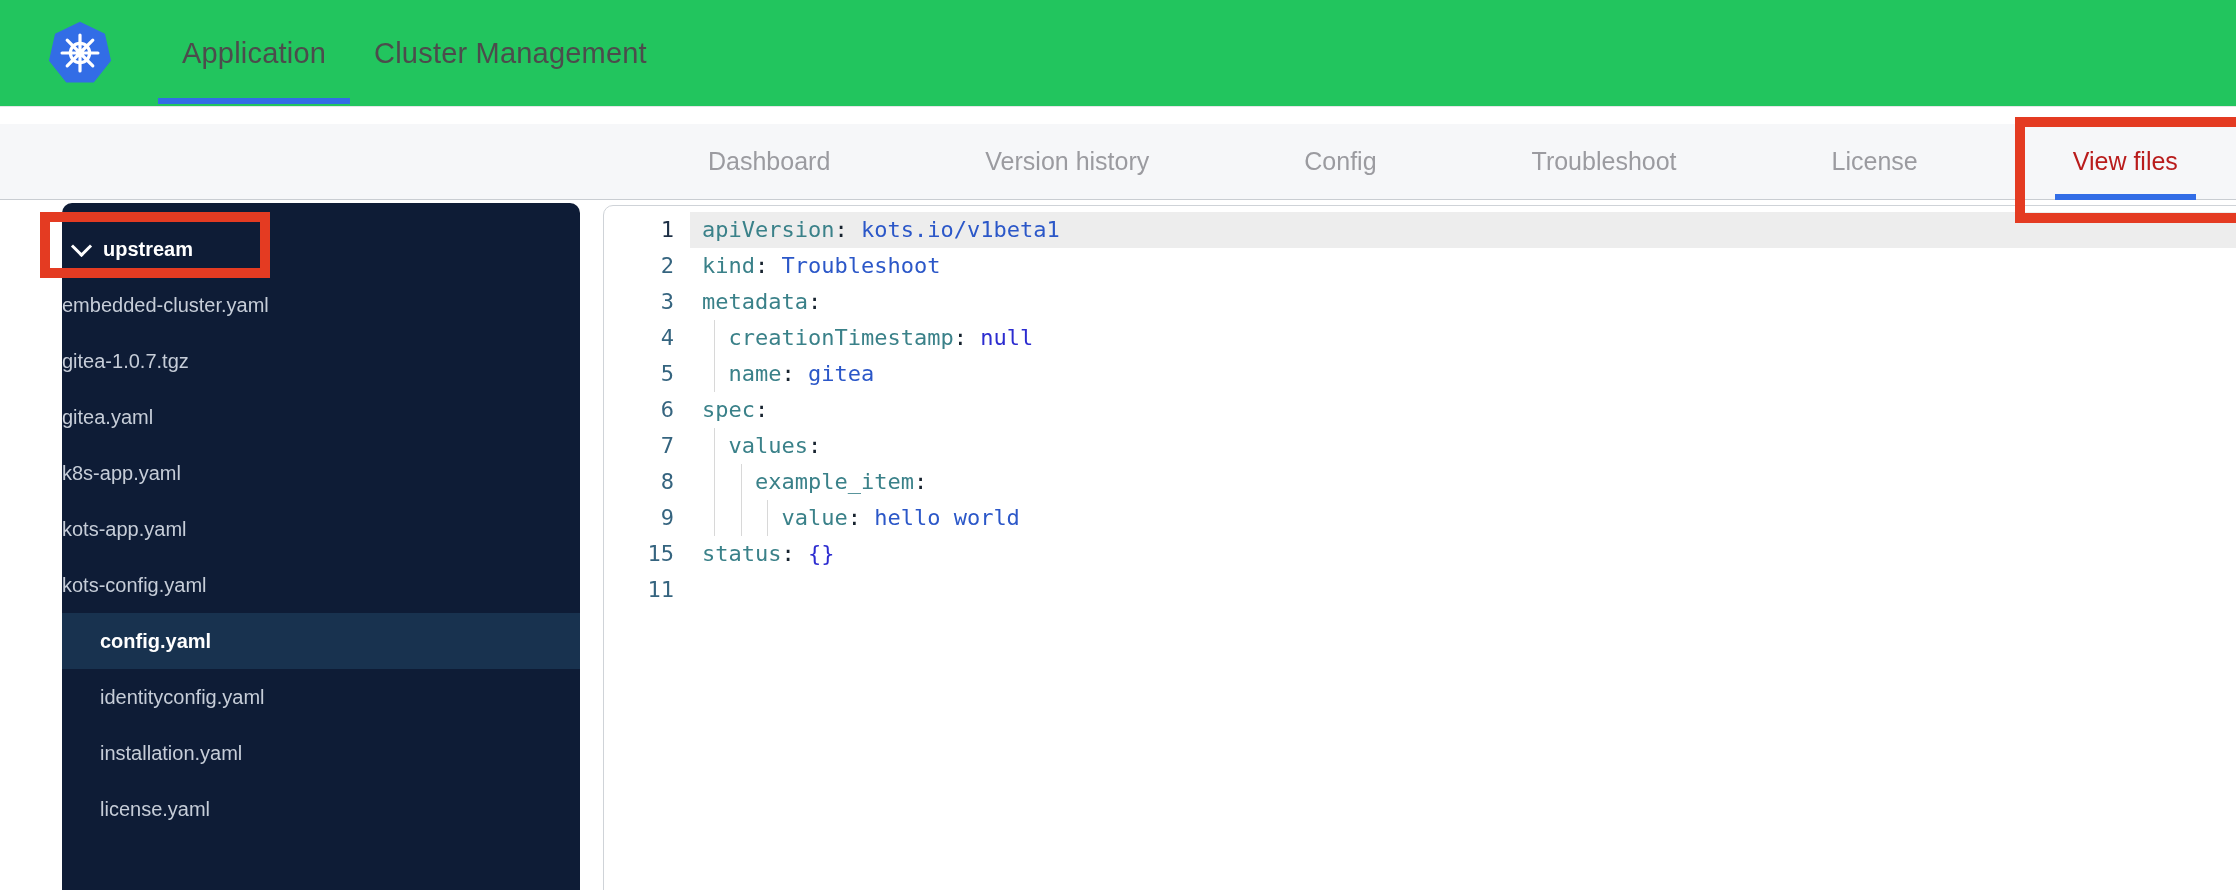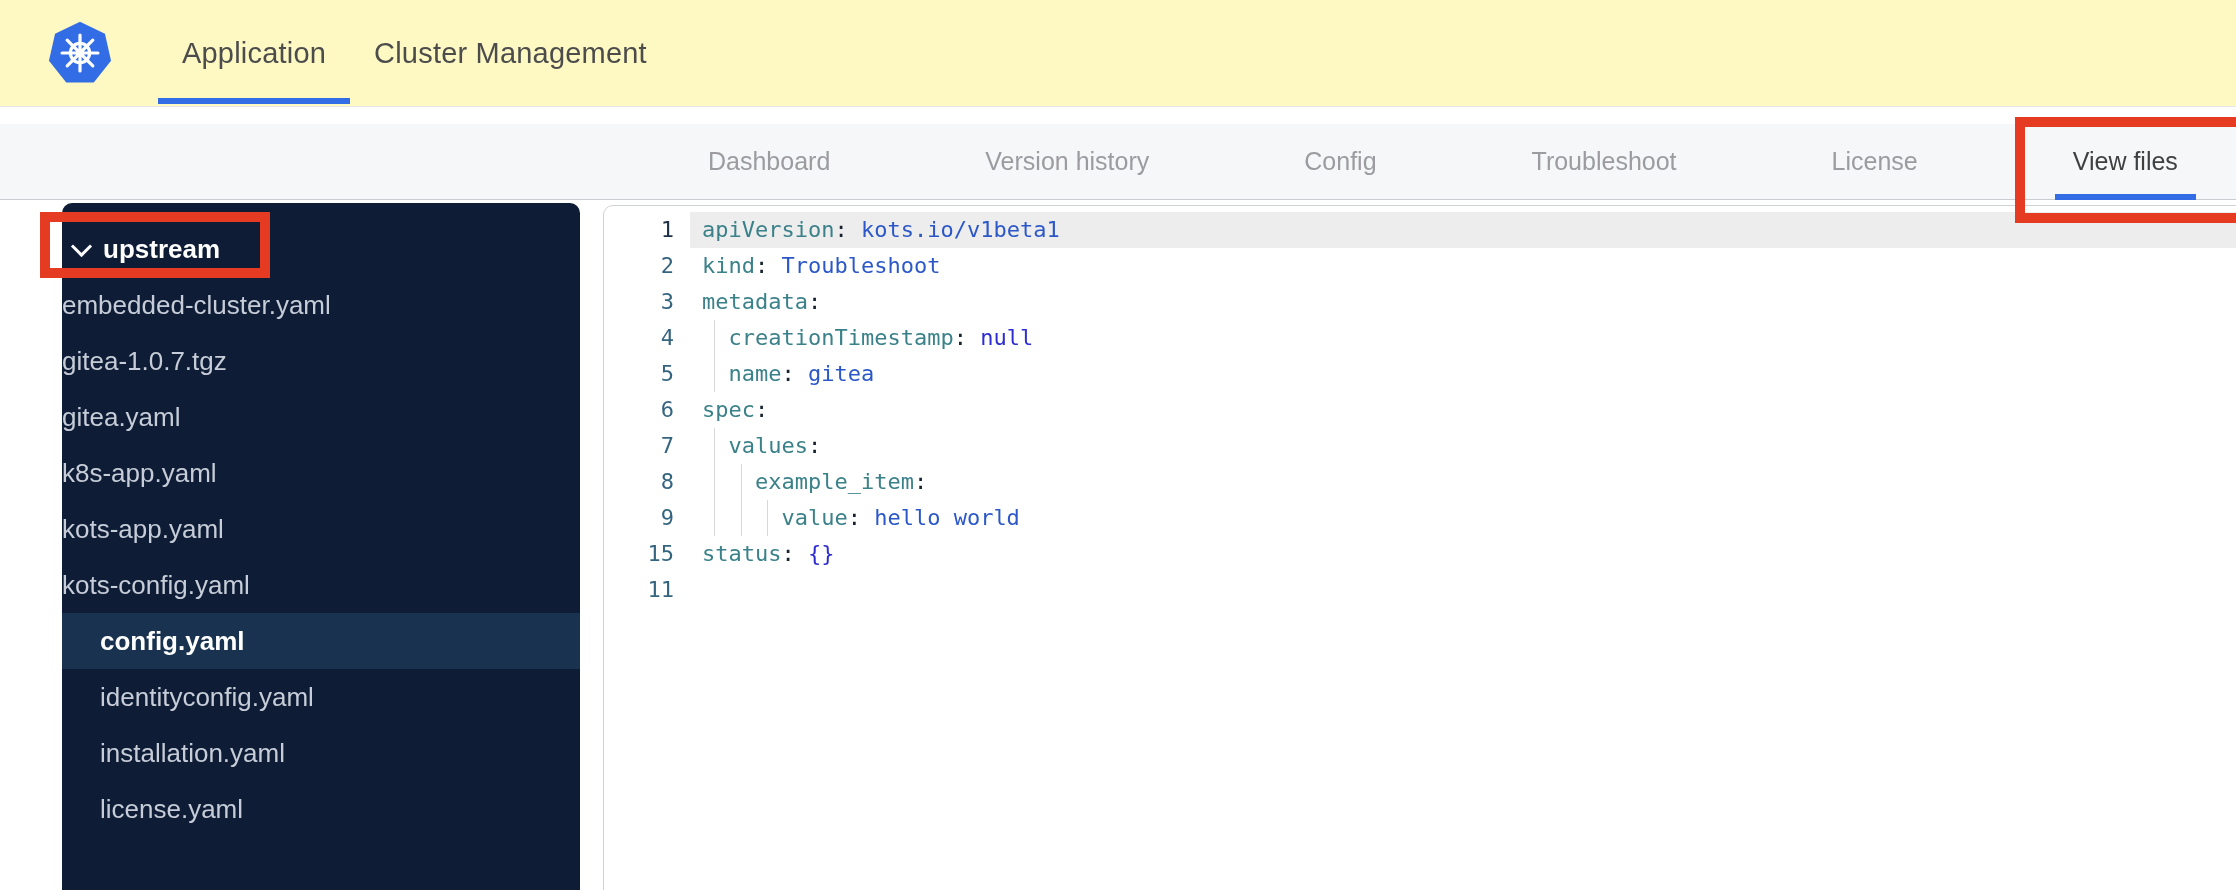--- a/index.html
+++ b/index.html
@@ -1,46 +1,46 @@
 <!DOCTYPE html>
 <html><head>
 <meta charset="utf-8">
 <style>
   html,body{margin:0;padding:0;background:#ffffff;}
   #stage{position:relative;width:2236px;height:890px;overflow:hidden;background:#fff;
          font-family:"Liberation Sans","DejaVu Sans",sans-serif;}
 
   
-  .topnav{position:absolute;left:0;top:0;right:0;height:107px;background:#fef9c3;
+  .topnav{position:absolute;left:0;top:0;right:0;height:107px;background:#22c55e;
           border-bottom:1px solid #e4e6e8;display:flex;align-items:center;box-sizing:border-box;}
   .logo-wrap{margin-left:48px;width:64px;height:64px;flex:none;display:flex;align-items:center;justify-content:center;}
   .toptabs{display:flex;height:100%;margin-left:46px;}
   .top-tab{position:relative;display:flex;align-items:center;padding:0 24px;font-size:29px;
            color:#4c4c4c;cursor:pointer;letter-spacing:.2px;}
   .top-tab .tab-underline{position:absolute;left:0;right:0;bottom:2px;height:6px;background:#326de6;}
 
   
   .subnav{position:absolute;left:0;top:124px;right:0;height:76px;background:#f6f7f9;
           border-bottom:1px solid #c9cdd2;display:flex;align-items:stretch;
           padding-left:690px;box-sizing:border-box;gap:119px;}
   .sub-tab{position:relative;display:flex;align-items:center;padding:0 18px;font-size:25px;
            color:#9b9ba0;cursor:pointer;white-space:nowrap;}
-  .sub-tab.active{color:#404040;}
+  .sub-tab.active{color:#b91c1c;}
   .sub-tab.active .sub-underline{position:absolute;left:0;right:0;bottom:-1px;height:6px;background:#326de6;}
 
   
   .anno{position:absolute;border:10px solid #e43b22;box-sizing:border-box;pointer-events:none;z-index:30;}
   .anno-viewfiles{left:-40px;top:-7px;width:270px;height:106px;}
   .anno-upstream{left:-22px;top:-9px;width:230px;height:66px;}
   .anno-userdata{left:6px;top:-11px;width:234px;height:125px;}
 
   
   .sidebar{position:absolute;left:62px;top:203px;width:518px;height:707px;background:#0e1c36;
            border-radius:10px 10px 0 0;padding-top:18px;box-sizing:border-box;}
-  .tree-row{position:relative;height:56px;display:flex;align-items:center;font-size:26px;
+  .tree-row{position:relative;height:56px;display:flex;align-items:center;font-size:20px;
             color:#c6cdd8;cursor:pointer;white-space:nowrap;}
   .tree-row.folder{color:#ffffff;font-weight:700;}
   .tree-row.selected{background:#18324f;color:#ffffff;font-weight:700;}
   .folder.i0{padding-left:12px;}
   .file.i1{}
   .folder.i1{padding-left:32px;}
   .file.i2{padding-left:38px;}
   .chev{width:12px;height:12px;border-left:3px solid #fff;border-bottom:3px solid #fff;
         transform:rotate(-45deg);display:inline-block;margin:-6px 14px 0 0;flex:none;}
 

